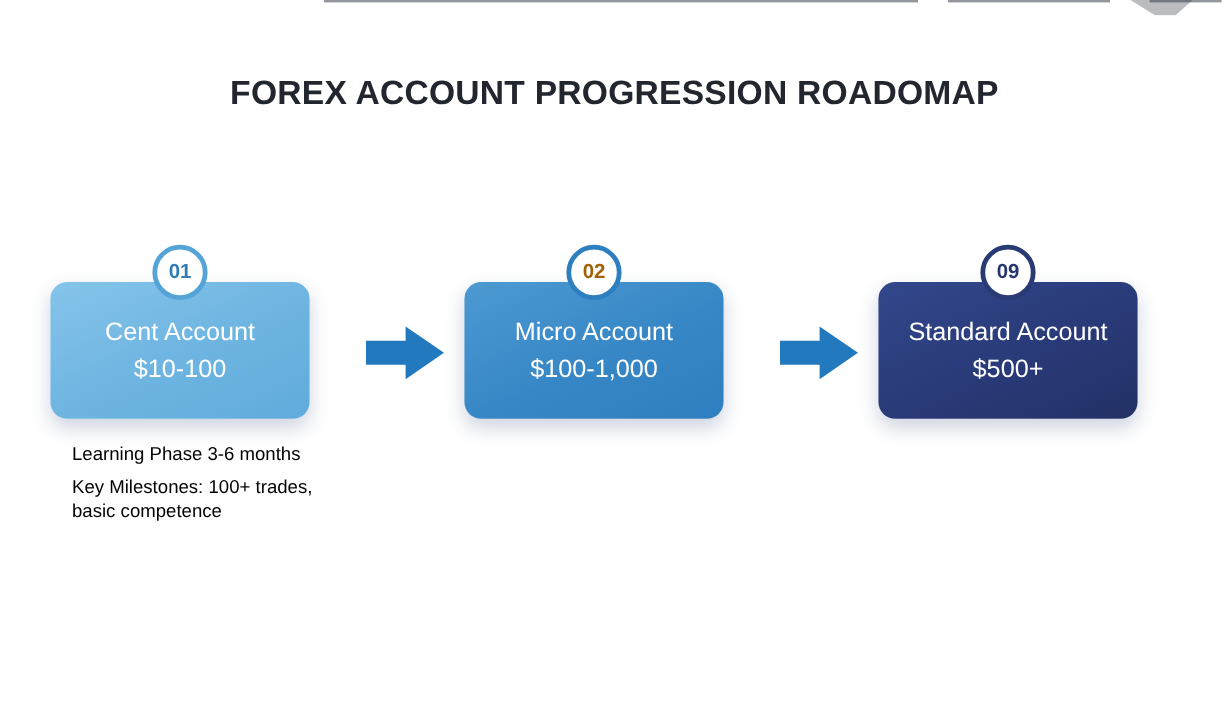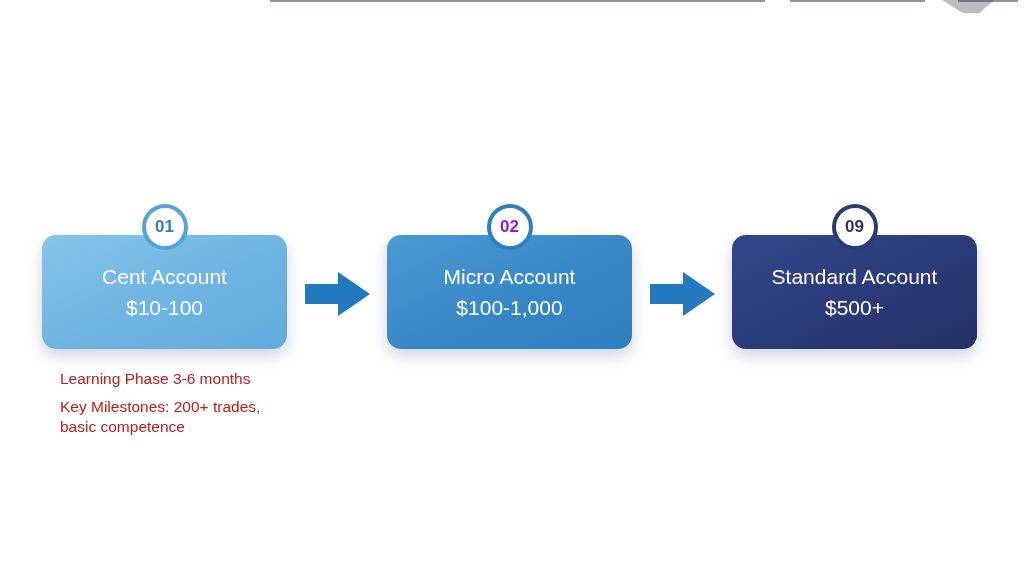--- a/index.html
+++ b/index.html
@@ -15,62 +15,63 @@
   .edge-seg.s3{left:958px;width:60px;}
   .edge-wedge{position:absolute;top:0;left:942px;width:52px;height:13px;opacity:.35;
     background:#3a3f4a;clip-path:polygon(0 0,100% 0,72% 100%,40% 100%);}
 
   .title{
     position:absolute;top:62px;left:0;width:1024px;text-align:center;
     font-size:28px;font-weight:700;letter-spacing:.2px;color:#22262e;
   }
 
   .card{
-    position:absolute;top:235px;width:245px;height:114px;border-radius:14px;
+    position:absolute;top:235px;width:216px;height:114px;border-radius:14px;
     display:flex;flex-direction:column;align-items:center;justify-content:center;
     color:#ffffff;text-align:center;
     box-shadow:0 7px 16px rgba(30,60,110,.22);
   }
   .card .acct{font-size:21px;font-weight:400;line-height:1.1;}
   .card .range{font-size:21px;font-weight:400;line-height:1.1;margin-top:8px;}
   .card1{left:42px;background:linear-gradient(155deg,#85c4ea 0%,#6db4e1 55%,#60abdc 100%);}
   .card2{left:387px;background:linear-gradient(155deg,#4d9ad2 0%,#3787c6 55%,#2f7ec0 100%);}
   .card3{left:732px;background:linear-gradient(155deg,#32478b 0%,#293a78 55%,#233165 100%);}
 
   .badge{
     position:absolute;top:-31px;left:50%;transform:translateX(-50%);
     width:46px;height:46px;border-radius:50%;background:#ffffff;box-sizing:border-box;
     display:flex;align-items:center;justify-content:center;
     font-size:17px;font-weight:700;
   }
   .card1 .badge{border:4px solid #54a4d8;color:#2f7cb6;}
-  .card2 .badge{border:4px solid #2e7fbf;color:#a21caf;}
+  .card2 .badge{border:4px solid #2e7fbf;color:#a16207;}
   .card3 .badge{border:4px solid #2a3a74;color:#27356e;}
 
   .arrow{position:absolute;top:269px;width:66px;height:50px;}
   .arrow.a1{left:305px;}
   .arrow.a2{left:650px;}
   .arrow svg{display:block;width:100%;height:100%;}
 
-  .caption{position:absolute;top:369px;color:#b91c1c;font-size:15.5px;line-height:1.28;}
+  .caption{position:absolute;top:369px;color:#000000;font-size:15.5px;line-height:1.28;}
   .caption .phase{margin-bottom:8px;}
   .cap1{left:60px;width:230px;text-align:left;}
   .cap2{left:360px;width:300px;text-align:center;white-space:nowrap;}
   .cap3{left:705px;width:300px;text-align:center;white-space:nowrap;}
 </style>
 </head>
 <body>
 
 <div id="stage">
 
   <div class="edge-seg s1"></div>
   <div class="edge-seg s2"></div>
   <div class="edge-seg s3"></div>
   <div class="edge-wedge"></div>
 
+  <div class="title">FOREX ACCOUNT PROGRESSION ROADOMAP</div>
 
   <div class="card card1">
     <div class="badge">
       <span>01</span>
     </div>
     <div class="acct">Cent Account</div>
     <div class="range">$10-100</div>
   </div>
 
   <div class="arrow a1">
@@ -96,20 +97,20 @@
   <div class="card card3">
     <div class="badge">
       <span>09</span>
     </div>
     <div class="acct">Standard Account</div>
     <div class="range">$500+</div>
   </div>
 
   <div class="caption cap1">
     <div class="phase">Learning Phase 3-6 months</div>
-    <div class="milestones">Key Milestones: 200+ trades, basic competence</div>
+    <div class="milestones">Key Milestones: 100+ trades, basic competence</div>
   </div>
 
 
   <div class="caption cap3">
   </div>
 
 </div>
 
 </body></html>

